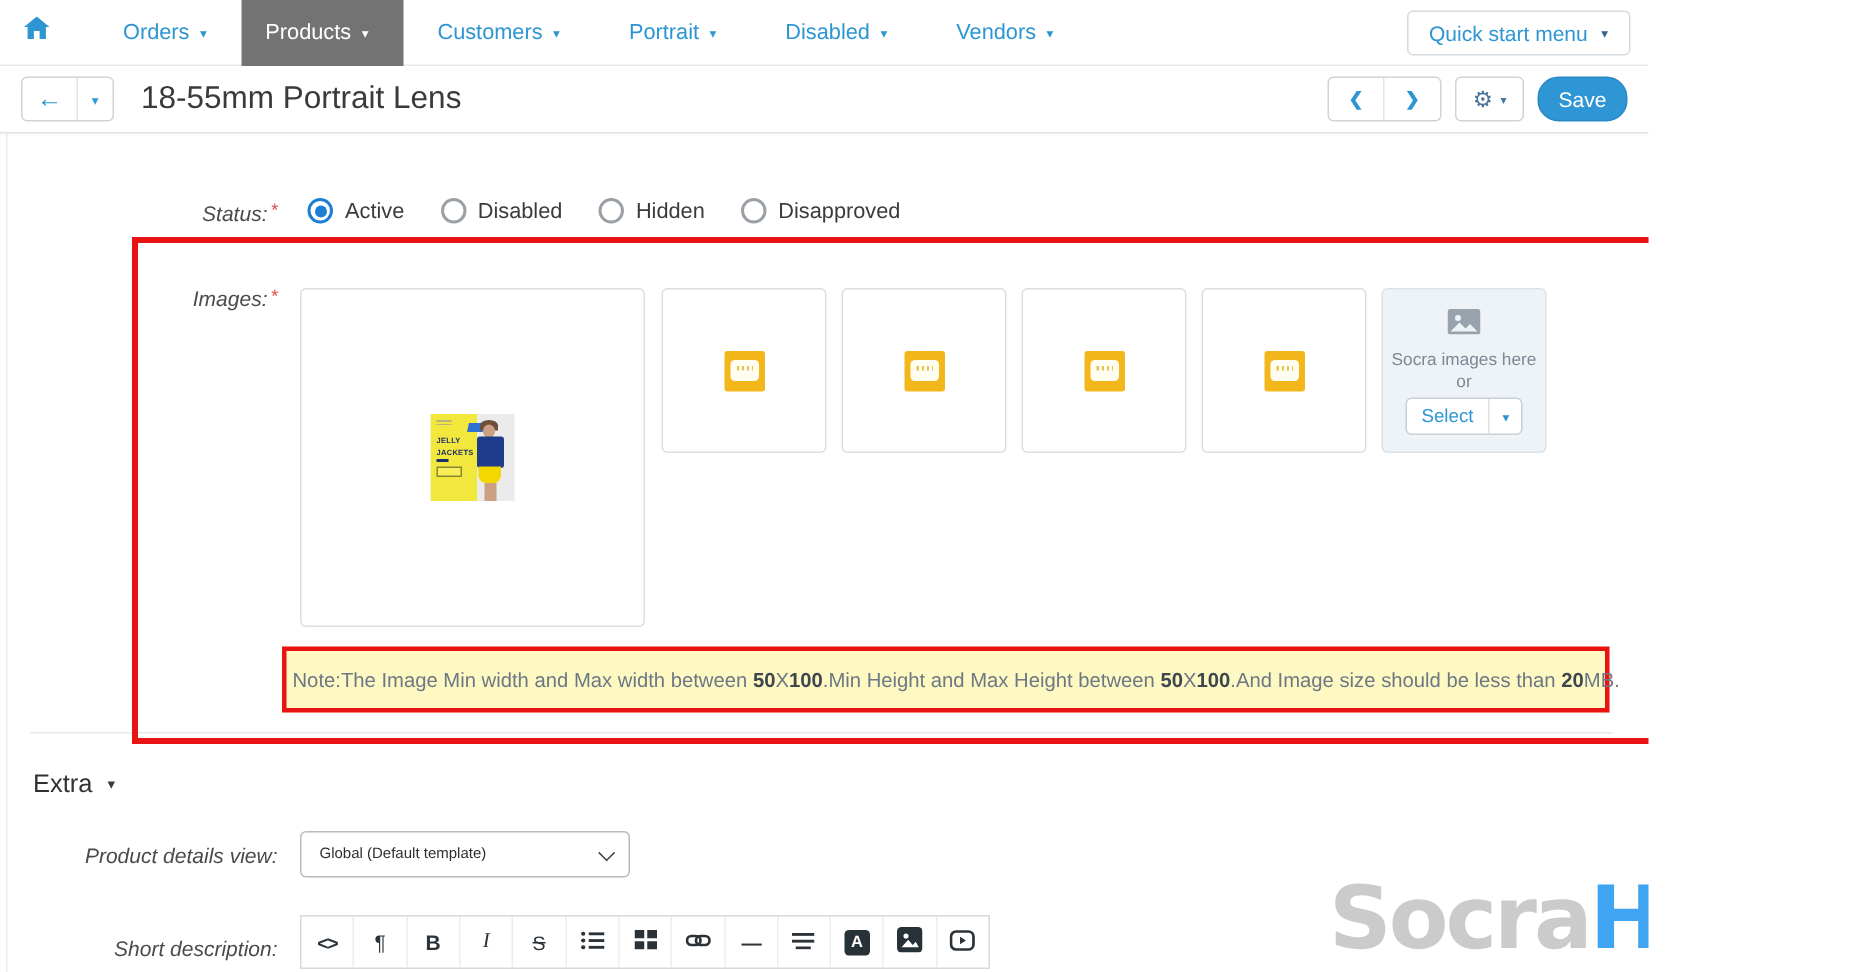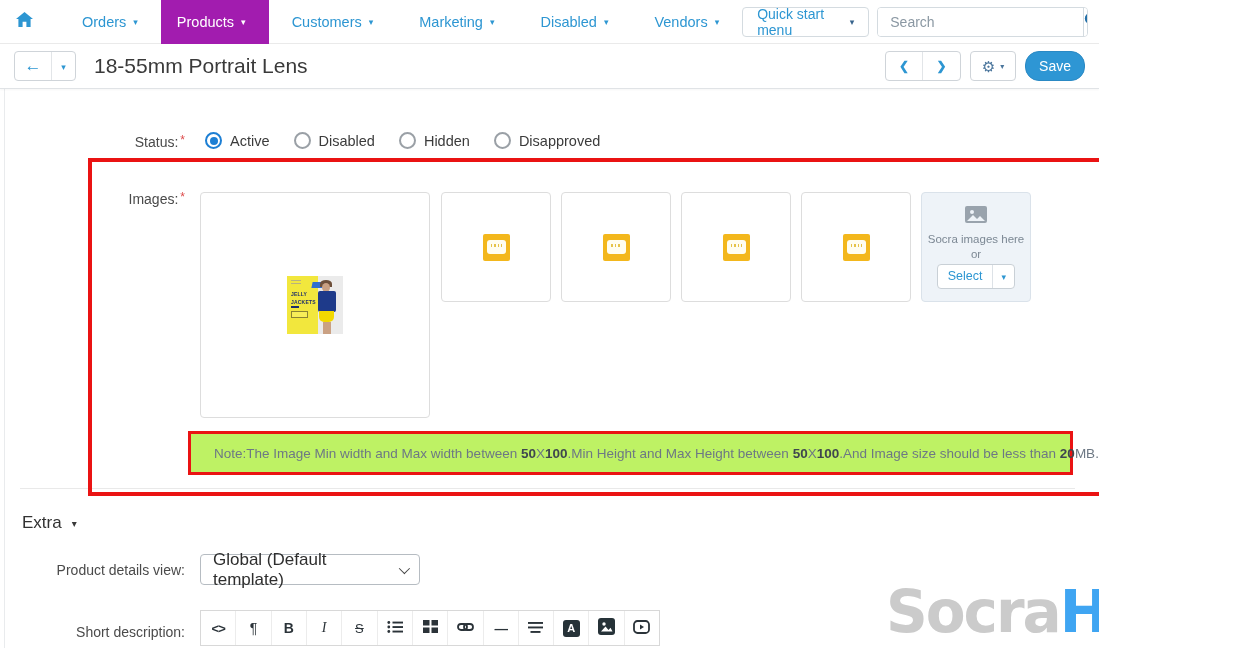--- a/index.html
+++ b/index.html
@@ -6,21 +6,21 @@
   body { font-family:"Liberation Sans", sans-serif; background:#fff; }
   .screen { position:relative; width:1099px; height:648px; background:#fff; overflow:hidden; }
 
   
   .topnav { position:absolute; top:0; left:0; right:0; height:44px; background:#fff;
             border-bottom:1px solid #eaeaea; display:flex; align-items:center; z-index:3; }
   .home-btn { margin-left:16px; display:flex; align-items:center; }
   .menu { display:flex; height:44px; margin-left:26px; }
   .menu-item { display:flex; align-items:center; gap:7px; padding:0 23px; height:44px;
                color:#2d96d2; font-size:14.5px; cursor:pointer; }
-  .menu-item.active { background:#a21caf; color:#fff;padding-left:16px; }
+  .menu-item.active { background:#737373; color:#fff;padding-left:16px; }
   .caret { font-size:9px; line-height:1; position:relative; top:1px; }
   .topnav-right { margin-left:auto; margin-right:12px; display:flex; gap:8px; align-items:center; }
   .quick-btn { height:30px; padding:0 14px; border:1px solid #d4dbe0; border-radius:4px;
                color:#2d96d2; font-size:14px; display:flex; align-items:center; gap:9px;
                background:#fff; cursor:pointer; }
   .quick-btn .caret { color:#37648c; }
   .search-group { display:flex; height:30px; width:258px; border:1px solid #d4dbe0;
                   border-radius:4px; overflow:hidden; background:#fff; }
   .search-input { flex:1; border:none; outline:none; padding:0 12px; font-size:14px; color:#333;
                   font-family:"Liberation Sans", sans-serif; }
@@ -51,21 +51,21 @@
   .gear-glyph { font-size:15px; line-height:1; }
   .gear-btn .caret { font-size:8px; }
   .save-btn { height:30px; padding:0 13px; background:#2e96d4; border:1px solid #2a89c4;
               border-radius:14px; color:#fff; font-size:14px; display:flex; align-items:center; cursor:pointer; }
 
   
   .edge { position:absolute; top:89px; bottom:0; width:1px; background:#e9ebed; }
   .edge-left { left:4px; } .edge-right { left:1239px; }
 
   
-  .form-label { position:absolute; left:0; width:185px; text-align:right; font-size:14px; color:#4a4a4a; }
+  .form-label { position:absolute; left:0; width:185px; text-align:right; font-size:14px; color:#4a4a4a;font-style:italic; }
   .req { color:#dd4b4b; font-size:12px; margin-left:2px; vertical-align:3px; }
 
   .status-row { position:absolute; left:205px; top:132px; display:flex; gap:24px;
                 align-items:flex-start; font-size:14.5px; color:#3b3b3b; }
   .opt { display:flex; align-items:center; gap:8px; cursor:pointer; }
   .radio { width:17px; height:17px; border-radius:50%; border:2px solid #9aa0a6; background:#fff;
            position:relative; flex:0 0 auto; }
   .radio.checked { border-color:#1d7fd4; }
   .radio.checked::after { content:""; position:absolute; left:2.5px; top:2.5px; width:8px; height:8px;
                           border-radius:50%; background:#1d7fd4; }
@@ -114,34 +114,34 @@
   .dz-or { font-size:11.5px; color:#7c8894; }
   .select-group { margin-top:4px; display:flex; height:25px; border:1px solid #c9d0d6;
                   border-radius:4px; background:#fff; overflow:hidden; }
   .select-main { padding:0 10px; color:#2d96d2; font-size:12.5px; display:flex; align-items:center;
                  border-right:1px solid #dde2e7; cursor:pointer; }
   .select-caret { width:21px; display:flex; align-items:center; justify-content:center;
                   color:#2d96d2; font-size:8px; cursor:pointer; }
 
   
   .note-box { position:absolute; left:188px; top:431px; width:885px; height:44px;
-              border:3px solid #ea1313; background:#bef264; display:flex; align-items:center;
-              padding:0 23px; font-size:13.5px; color:#6d7884; z-index:5; white-space:nowrap; }
+              border:3px solid #ea1313; background:#fef9c3; display:flex; align-items:center;
+              padding:0 4px; font-size:13.5px; color:#6d7884; z-index:5; white-space:nowrap; }
   .note-box b { color:#3f474e; }
 
   .section-divider { position:absolute; left:20px; right:24px; top:488px; height:1px; background:#e9e9e9; }
 
   
   .extra-heading { position:absolute; left:22px; top:513px; font-size:17px; font-weight:normal;
                    color:#323232; display:flex; align-items:center; gap:10px; cursor:pointer; }
   .extra-heading .caret { font-size:10px; color:#3a3a3a; }
 
   .select-box { position:absolute; left:200px; top:554px; width:220px; height:31px;
                 border:1px solid #b6bcc2; border-radius:4px; background:#fff;
-                display:flex; align-items:center; padding:0 12px; font-size:17px; color:#2e2e2e; cursor:pointer; }
+                display:flex; align-items:center; padding:0 12px; font-size:10px; color:#2e2e2e; cursor:pointer; }
   .chev-down { margin-left:auto; width:8px; height:8px; border-right:1.8px solid #444;
                border-bottom:1.8px solid #444; transform:rotate(45deg) translateY(-2px); }
 
   
   .editor-toolbar { position:absolute; left:200px; top:610px; width:460px; height:36px;
                     border:1px solid #d8d8d8; background:#fff; display:flex; }
   .tb-cell { flex:1; display:flex; align-items:center; justify-content:center;
              border-right:1px solid #ececec; color:#2b3339; font-size:13.5px; cursor:pointer; }
   .tb-cell:last-child { border-right:none; }
   .g-code { font-weight:bold; letter-spacing:-1px; font-size:13px; }
@@ -178,47 +178,36 @@
       </div>
       <div class="menu-item active">
         <span>Products</span>
         <span class="caret">▾</span>
       </div>
       <div class="menu-item">
         <span>Customers</span>
         <span class="caret">▾</span>
       </div>
       <div class="menu-item">
-        <span>Marketing</span>
+        <span>Portrait</span>
         <span class="caret">▾</span>
       </div>
       <div class="menu-item">
         <span>Disabled</span>
         <span class="caret">▾</span>
       </div>
       <div class="menu-item">
         <span>Vendors</span>
         <span class="caret">▾</span>
       </div>
     </div>
     <div class="topnav-right">
       <div class="quick-btn">
         <span>Quick start menu</span>
         <span class="caret">▾</span>
-      </div>
-      <div class="search-group">
-        <input class="search-input" type="text" placeholder="Search" style="">
-        <button class="search-btn">
-          <span>
-            <svg width="16" height="16" viewBox="0 0 16 16" fill="none">
-                <circle cx="6.5" cy="6.5" r="4.6" stroke="#2470a8" stroke-width="2.2"></circle>
-                <line x1="10.2" y1="10.2" x2="14.4" y2="14.4" stroke="#2470a8" stroke-width="2.4" stroke-linecap="round"></line>
-              </svg>
-          </span>
-        </button>
       </div>
     </div>
   </div>
 
   <div class="pagebar">
     <div class="back-group">
       <div class="back-main">
         <span>←</span>
       </div>
       <div class="back-caret">

